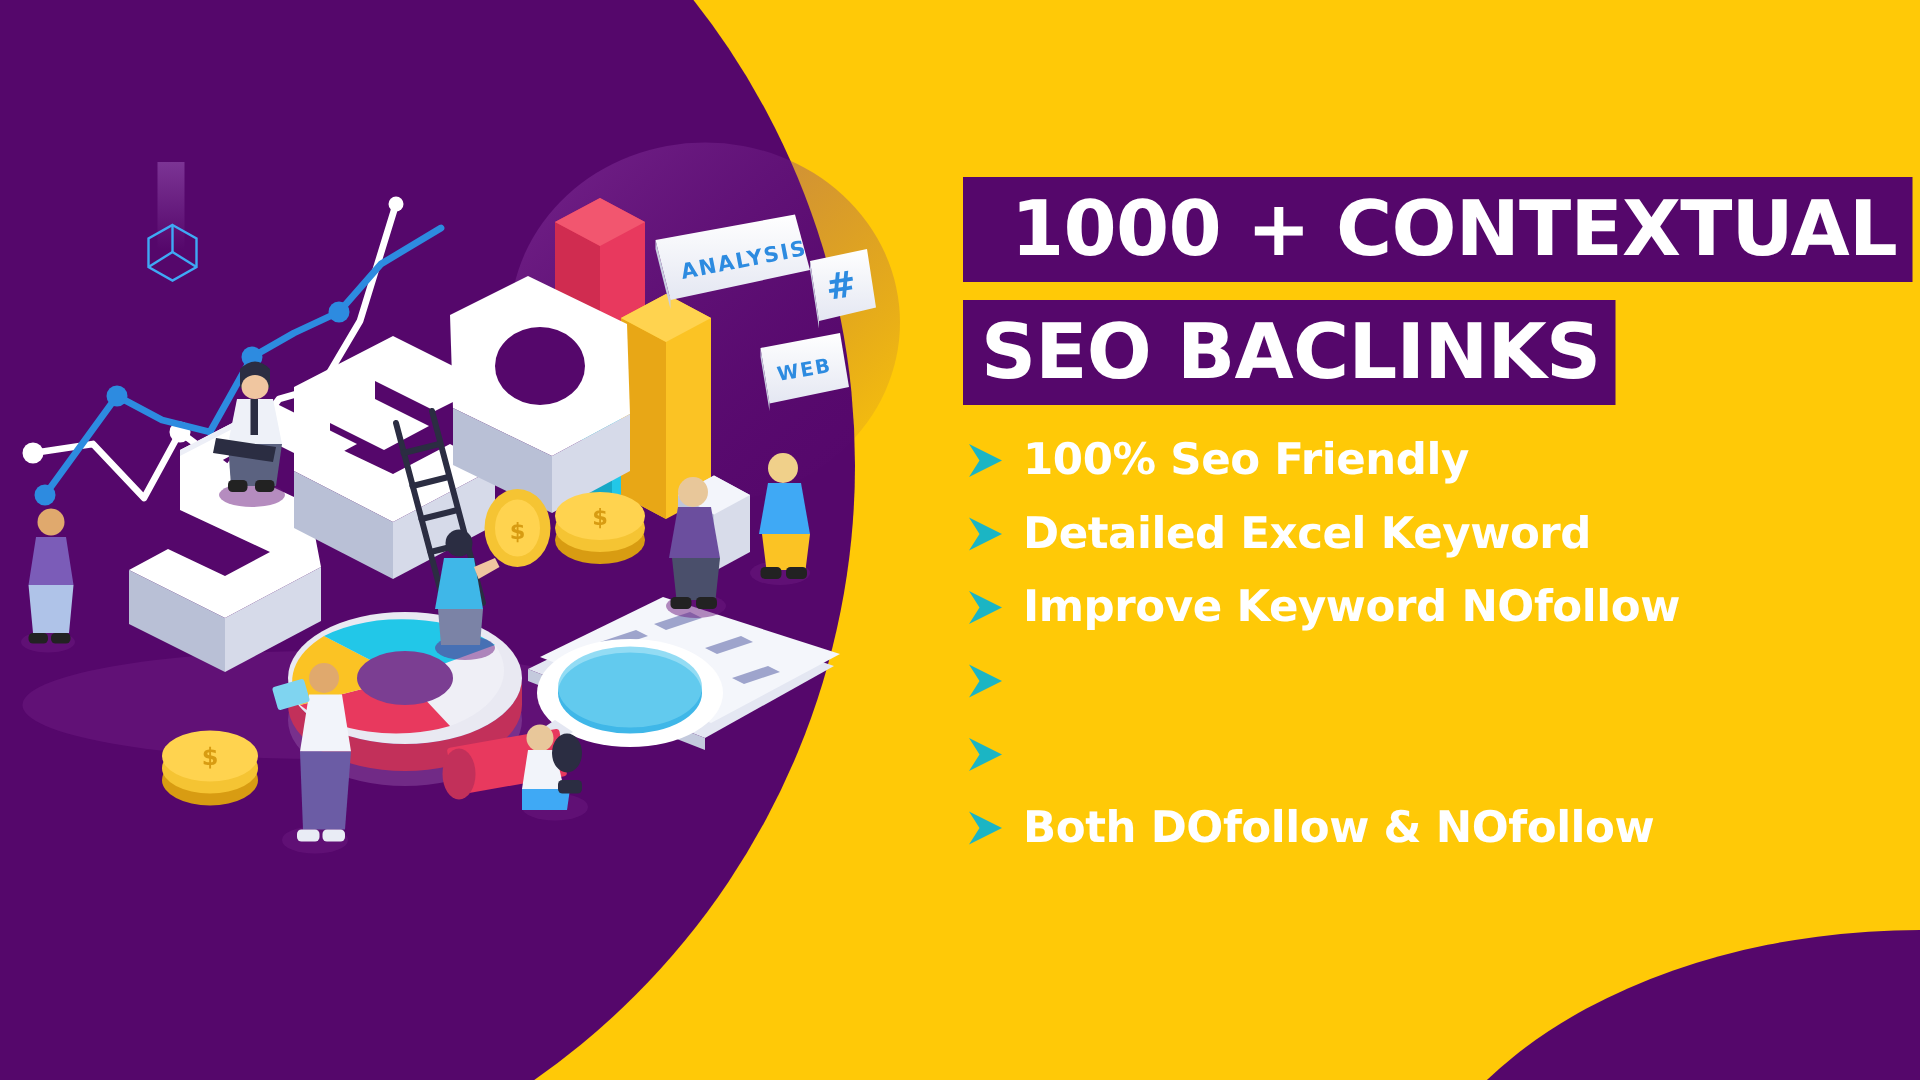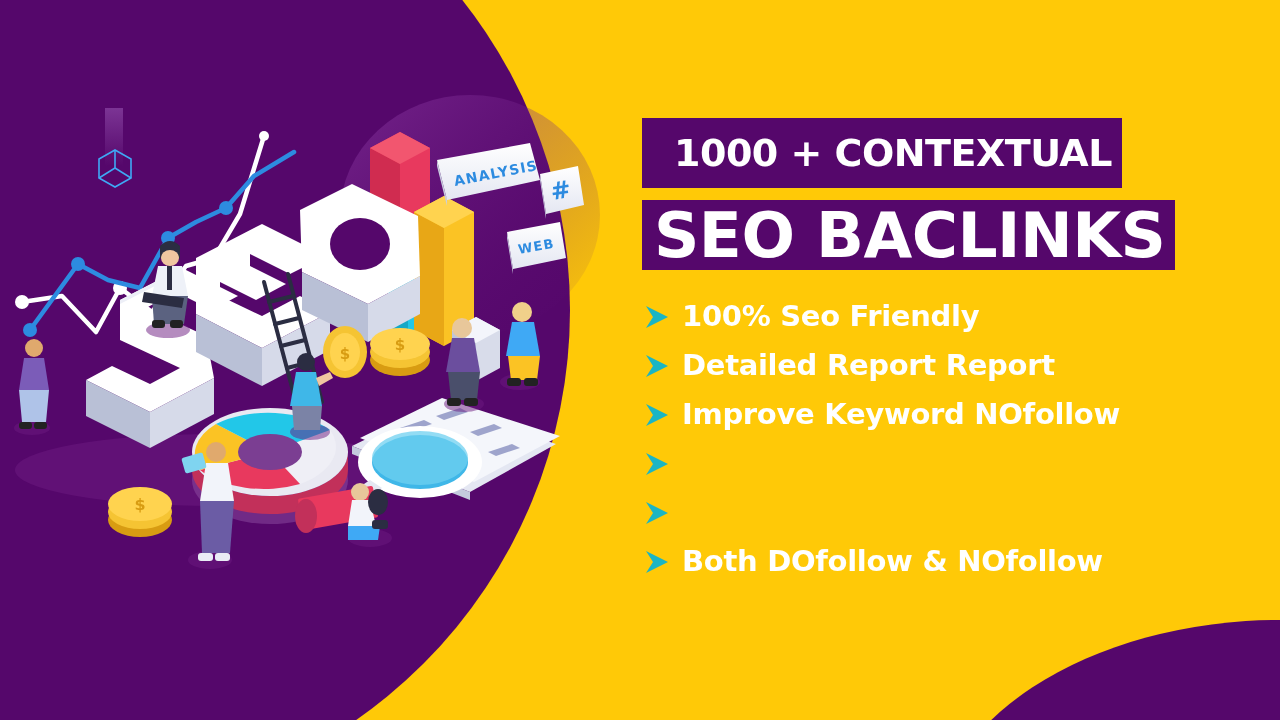--- a/index.html
+++ b/index.html
@@ -46,39 +46,39 @@
   .banner{
     position:absolute;
     background:#55076B;
     color:#FFFFFF;
     display:flex; align-items:center;
     padding:0 10px 0 12px;
     letter-spacing:-0.5px;
   }
   .banner-1{
     left:2px; top:118px; height:70px;
-    font-size:38px; font-weight:bold;
+    font-size:51px; font-weight:bold;
     font-family:"DejaVu Sans", sans-serif;
     padding-left:32px;
   }
   .banner-2{
     left:2px; top:200px; height:70px;
-    font-size:63px; font-weight:bold;
+    font-size:51px; font-weight:bold;
     font-family:"DejaVu Sans", sans-serif;
     text-align:right;
   }
 
   .bullets{
     position:absolute;
     left:0px; top:282px;
     width:640px;
   }
   .bullet{
     display:flex;
-    align-items:flex-end;
+    align-items:center;
     height:49px;
     padding-left:4px;
   }
   .arrow{
     width:26px; height:28px;
     margin-right:12px;
     flex:0 0 auto;
     display:block;
   }
   .bullet-label{
@@ -352,21 +352,21 @@
       <li class="bullet">
         <svg class="arrow" viewBox="0 0 26 28">
           <polygon points="2,3 24,14 2,25 9,14" fill="#1BB5C4"></polygon>
         </svg>
         <span class="bullet-label">100% Seo Friendly</span>
       </li>
       <li class="bullet">
         <svg class="arrow" viewBox="0 0 26 28">
           <polygon points="2,3 24,14 2,25 9,14" fill="#1BB5C4"></polygon>
         </svg>
-        <span class="bullet-label">Detailed Report Report</span>
+        <span class="bullet-label">Detailed Excel Keyword</span>
       </li>
       <li class="bullet">
         <svg class="arrow" viewBox="0 0 26 28">
           <polygon points="2,3 24,14 2,25 9,14" fill="#1BB5C4"></polygon>
         </svg>
         <span class="bullet-label">Improve Keyword NOfollow</span>
       </li>
       <li class="bullet">
         <svg class="arrow" viewBox="0 0 26 28">
           <polygon points="2,3 24,14 2,25 9,14" fill="#1BB5C4"></polygon>

